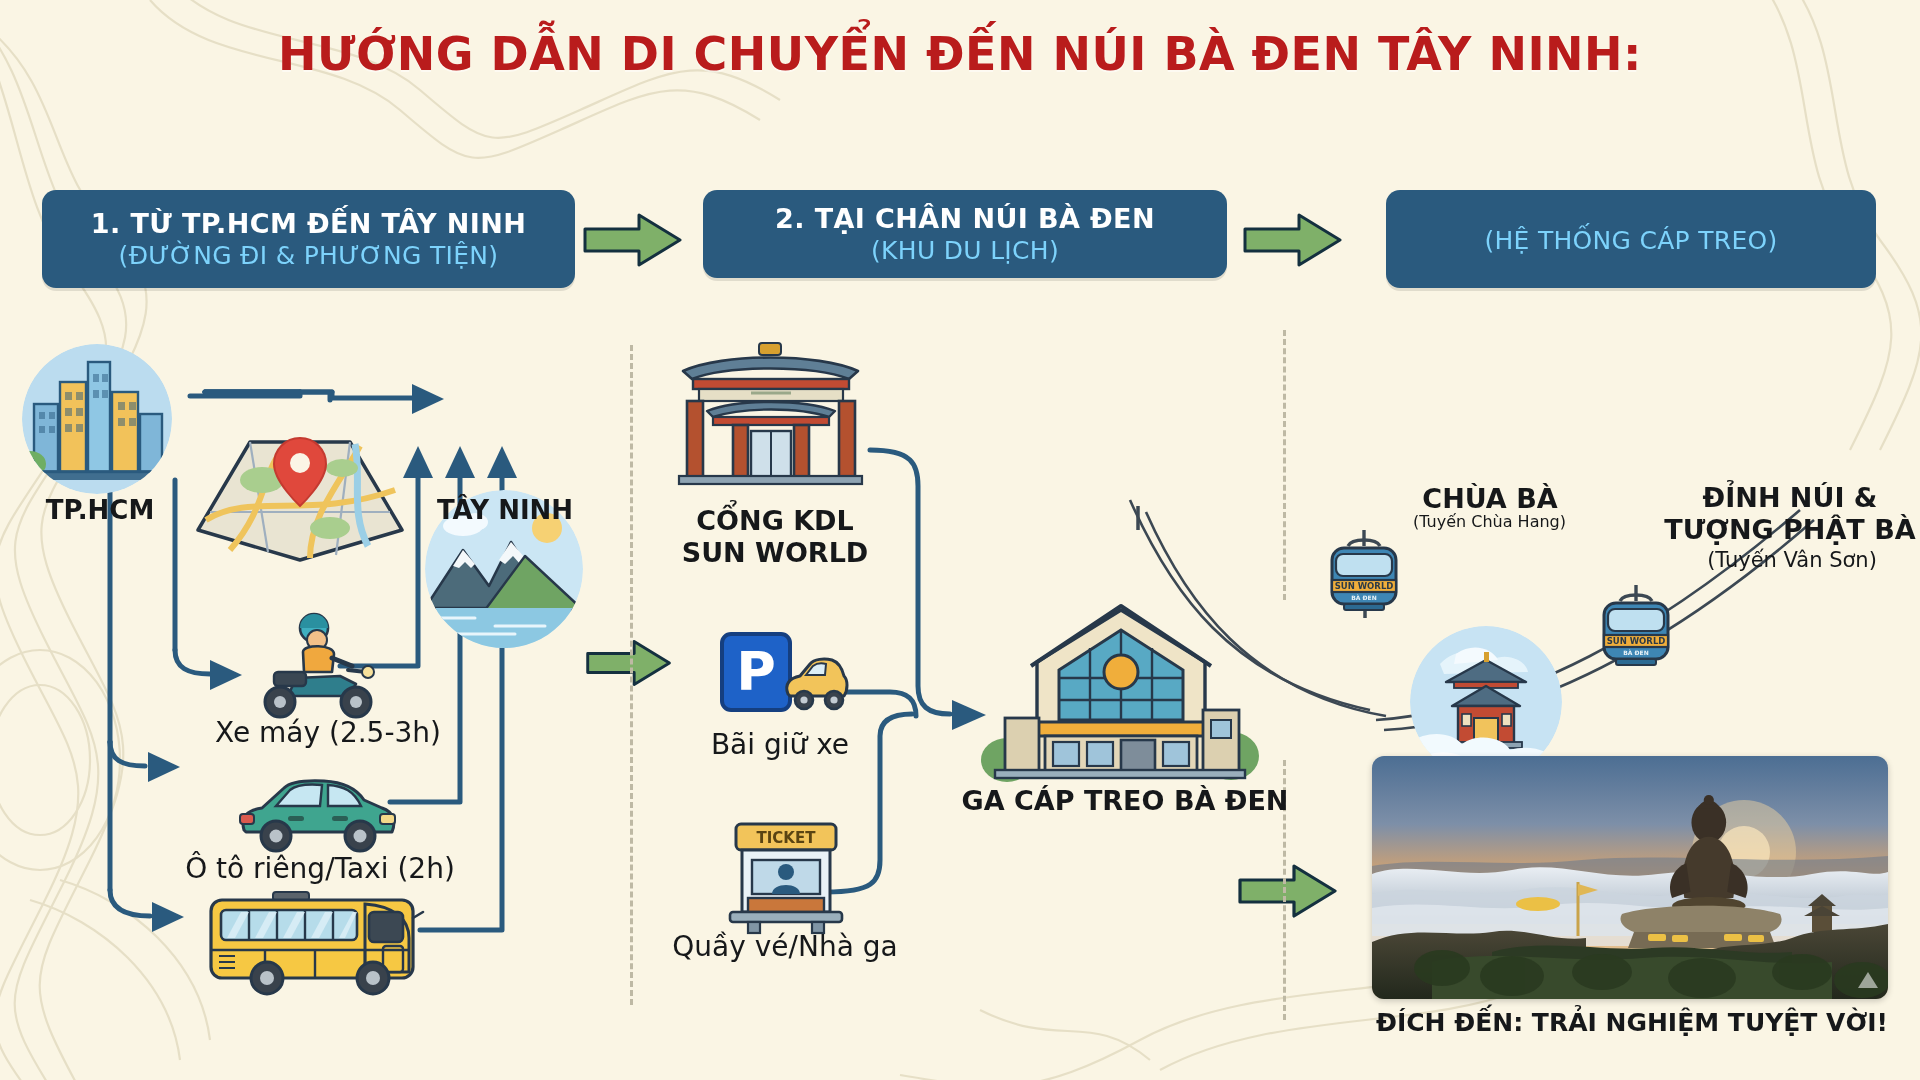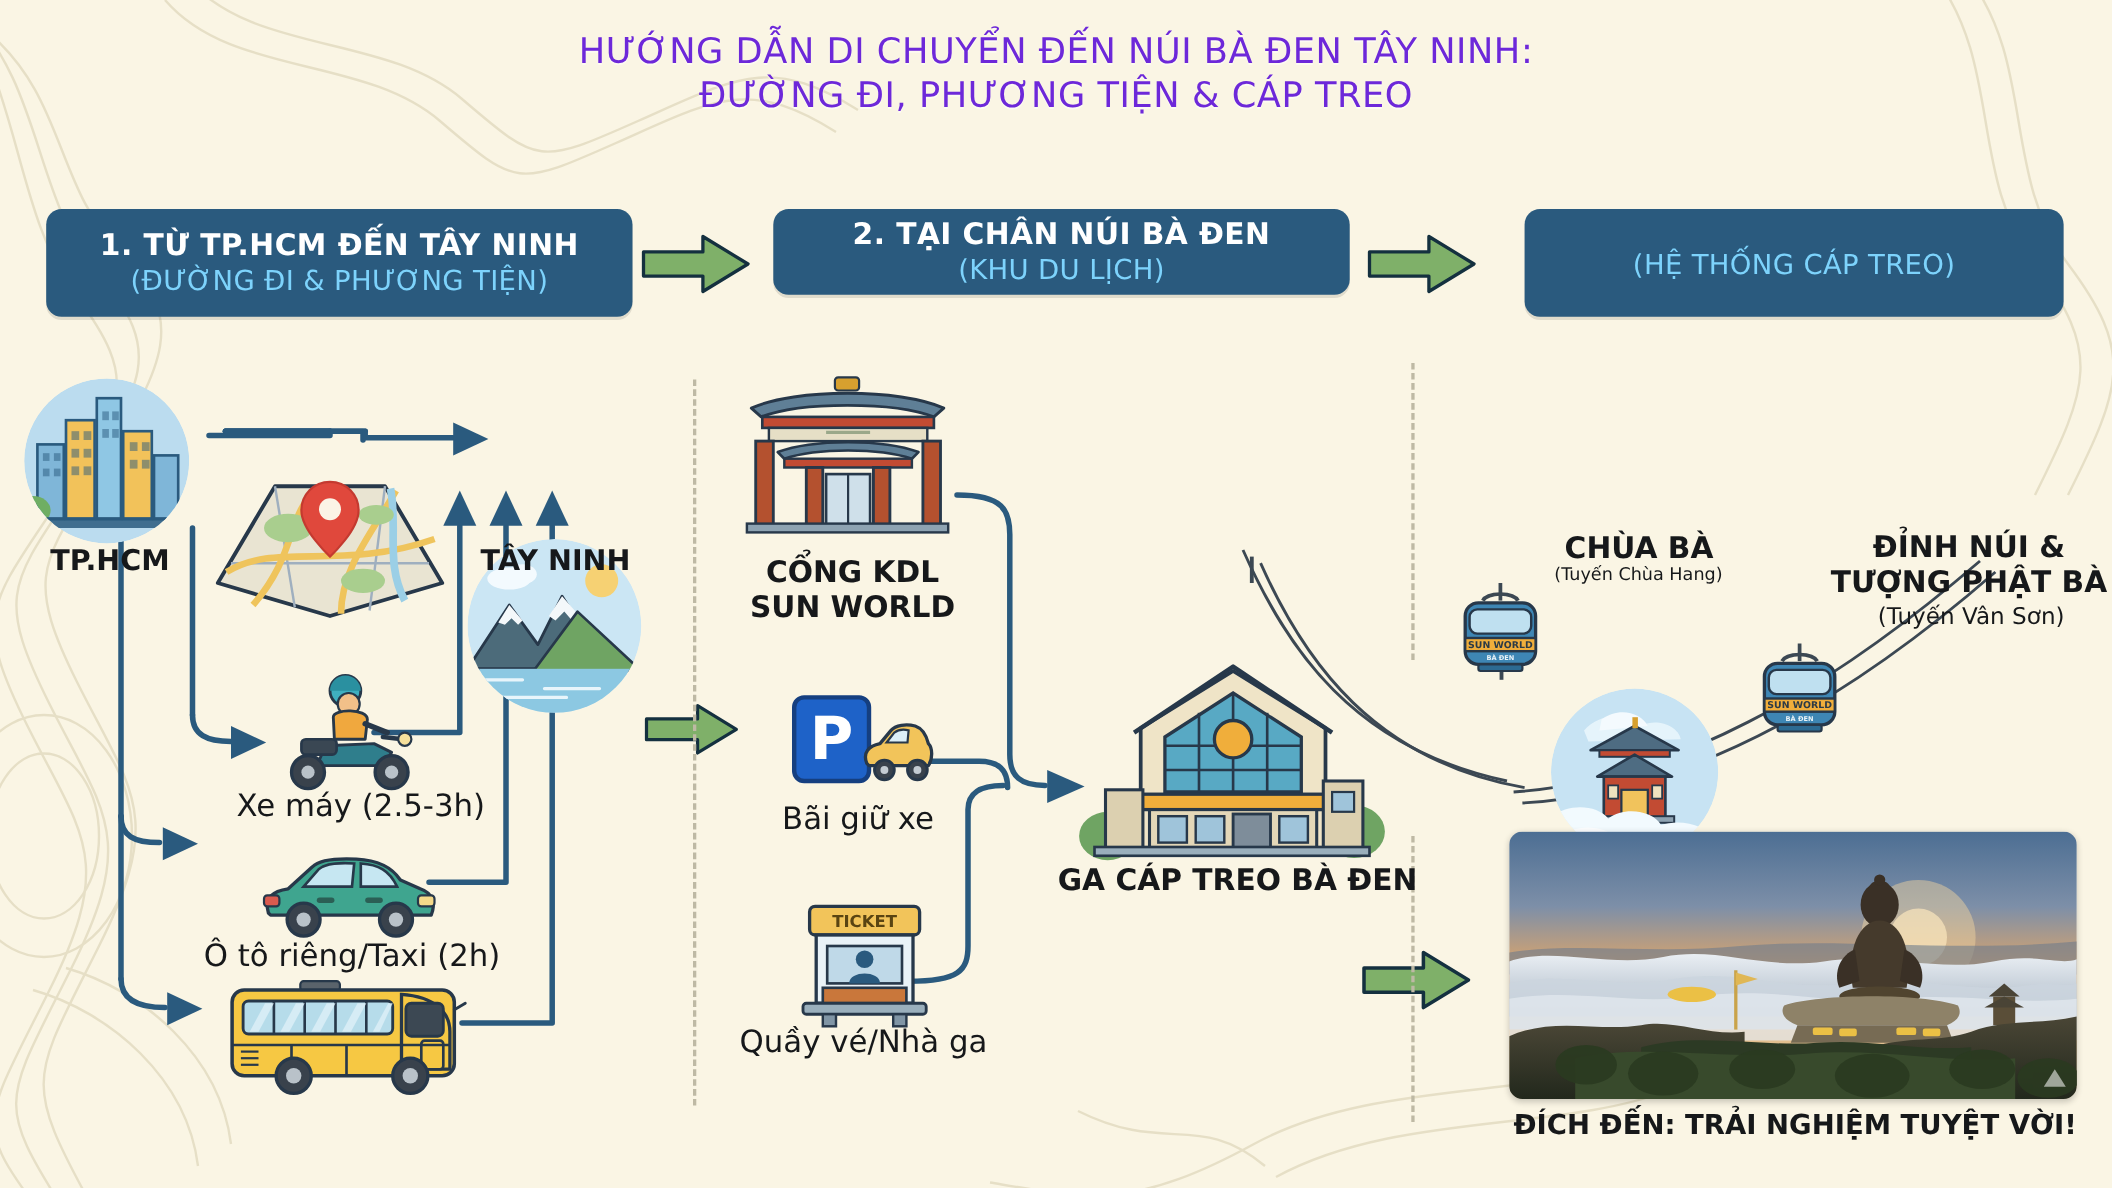--- a/index.html
+++ b/index.html
@@ -17,24 +17,24 @@
   
   .topo { position: absolute; inset: 0; pointer-events: none; }
 
   
   .title-wrap {
     position: absolute; left: 0; top: 26px; width: 1920px;
     text-align: center;
   }
   .title-line {
     font-family: "DejaVu Sans", sans-serif;
-    font-weight: 400;
-    font-size: 32px;
+    font-weight: 700;
+    font-size: 46px;
     letter-spacing: 0.5px;
-    color: #6d28d9;
+    color: #b91c1c;
     line-height: 1.25;
     text-shadow: 0 2px 0 rgba(255,255,255,.5);
   }
 
   
   .step-box {
     position: absolute;
     background: #2A5A7E;
     border-radius: 14px;
     box-shadow: 0 3px 0 rgba(0,0,0,.10);
@@ -47,21 +47,21 @@
     font-family: "DejaVu Sans", sans-serif;
     font-weight: 700; font-size: 27px; letter-spacing: .4px;
     white-space: nowrap;
   }
   .step-sub {
     font-family: "DejaVu Sans", sans-serif;
     font-weight: 400; font-size: 25px; letter-spacing: .3px;
     white-space: nowrap; margin-top: 2px; color: #7dd3fc;
   }
   #step1 { left: 42px;   top: 190px; width: 533px; height: 98px; }
-  #step2 { left: 703px;  top: 190px; width: 524px; height: 78px; }
+  #step2 { left: 703px;  top: 190px; width: 524px; height: 88px; }
   #step3 { left: 1386px; top: 190px; width: 490px; height: 98px; }
 
   .big-arrow { position: absolute; }
   #arrow1 { left: 583px;  top: 212px; }
   #arrow2 { left: 1243px; top: 212px; }
   #arrow3 { left: 586px;  top: 638px; }
   #arrow4 { left: 1238px; top: 862px; }
 
   
   .col-divider {
@@ -129,21 +129,20 @@
       <path d="M60 880 C 130 900, 200 960, 210 1040"></path>
       <path d="M30 900 C 100 920, 170 980, 180 1060"></path>
       <ellipse cx="40" cy="760" rx="80" ry="110"></ellipse>
       <ellipse cx="40" cy="760" rx="50" ry="75"></ellipse>
       <path d="M980 1010 C 1060 1050, 1090 1010, 1150 1060"></path>
     </g>
   </svg>
 
   <div class="title-wrap">
     <div class="title-line">HƯỚNG DẪN DI CHUYỂN ĐẾN NÚI BÀ ĐEN TÂY NINH:</div>
-    <div class="title-line">ĐƯỜNG ĐI, PHƯƠNG TIỆN &amp; CÁP TREO</div>
   </div>
 
   <div class="step-box" id="step1">
     <div class="step-main">1. TỪ TP.HCM ĐẾN TÂY NINH</div>
     <div class="step-sub">(ĐƯỜNG ĐI &amp; PHƯƠNG TIỆN)</div>
   </div>
   <div class="step-box" id="step2">
     <div class="step-main">2. TẠI CHÂN NÚI BÀ ĐEN</div>
     <div class="step-sub">(KHU DU LỊCH)</div>
   </div>

